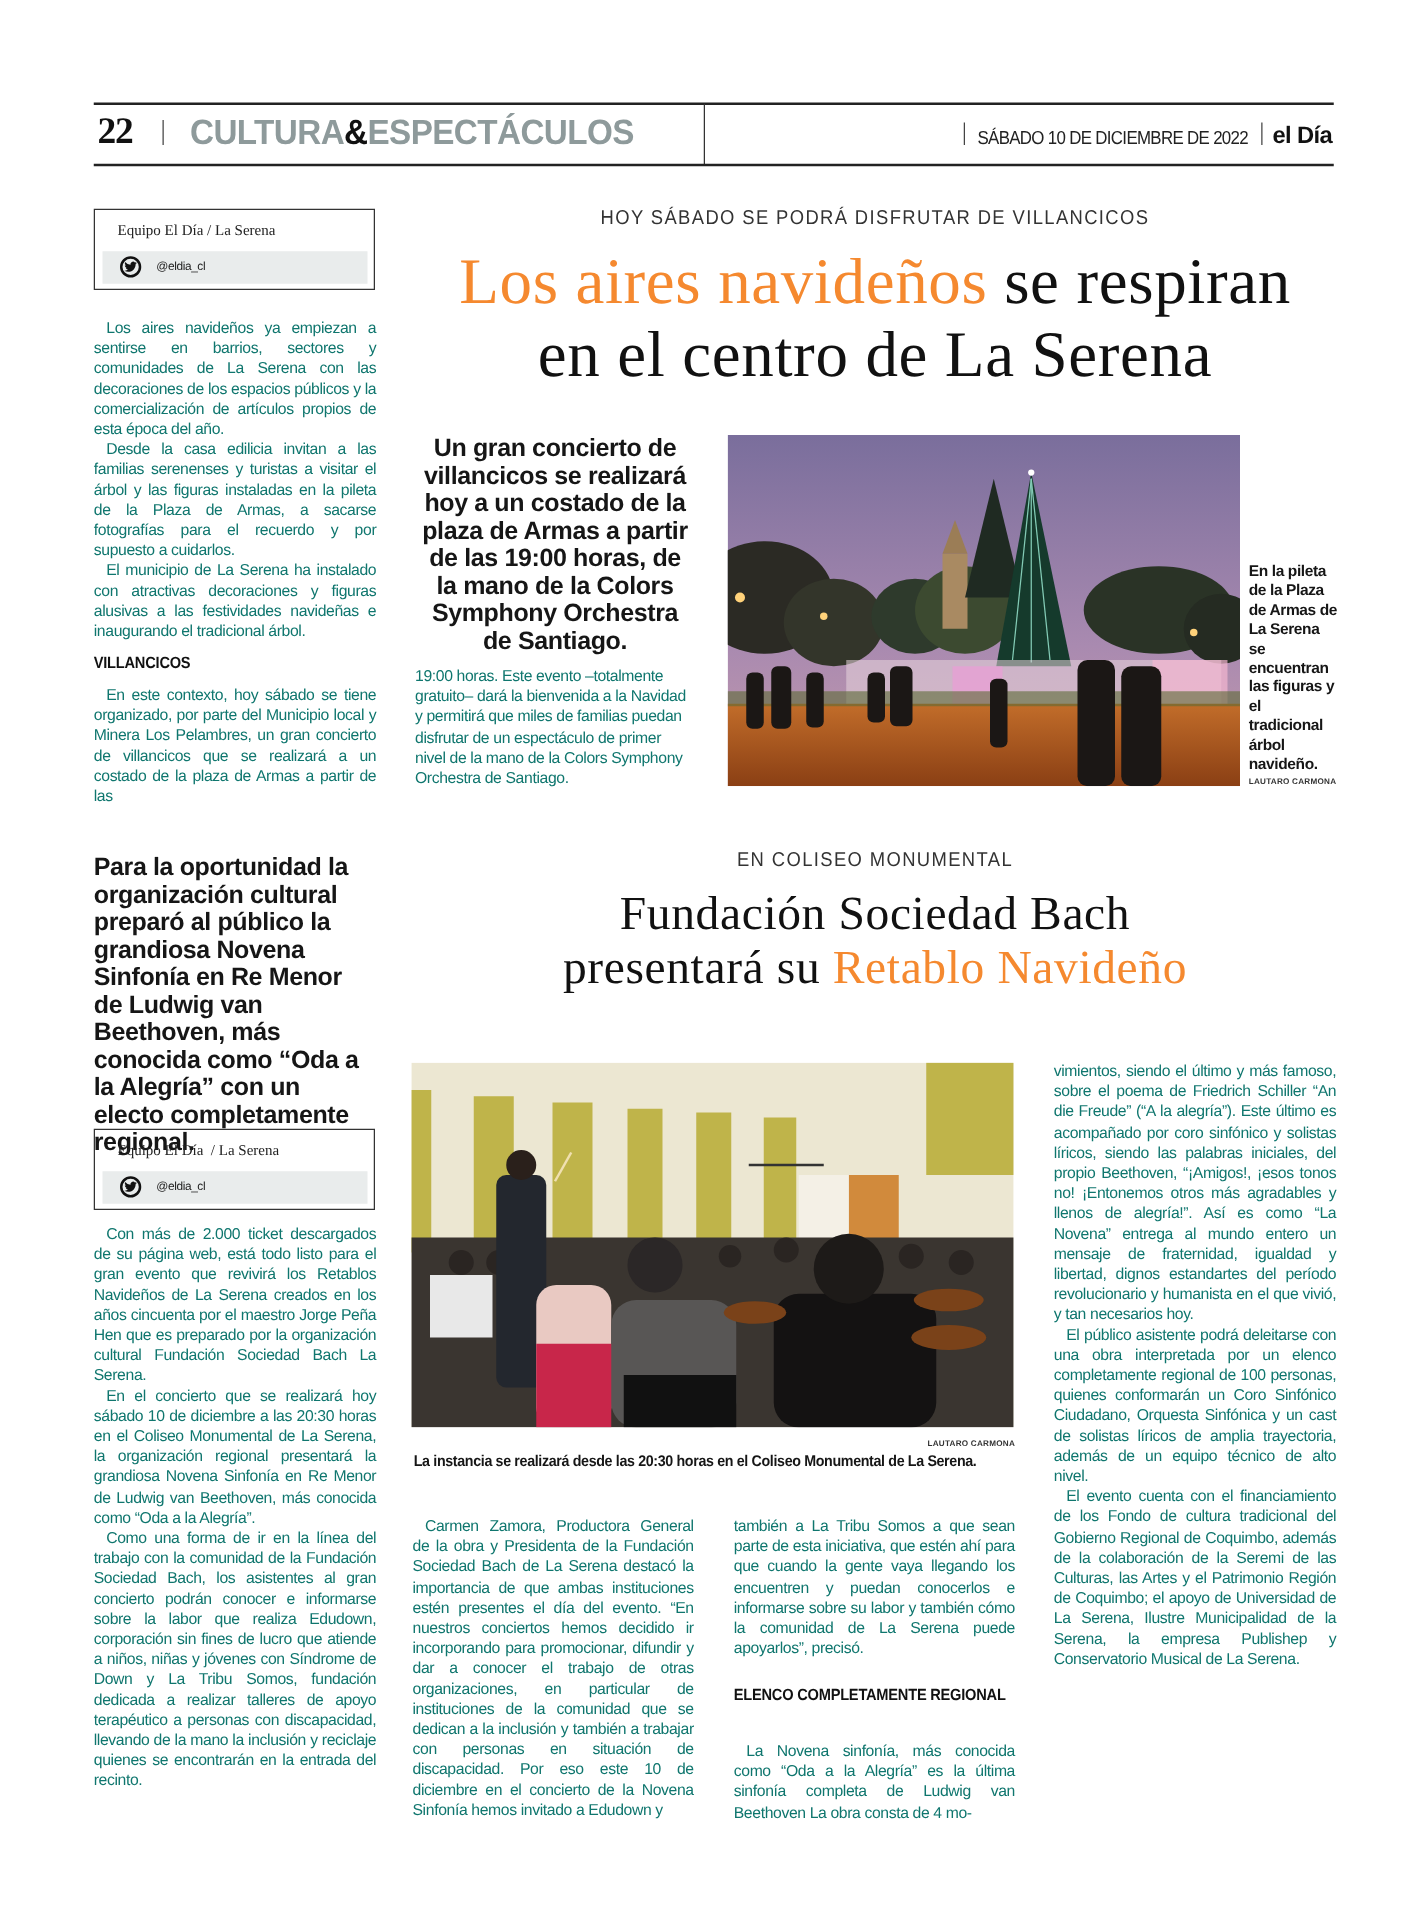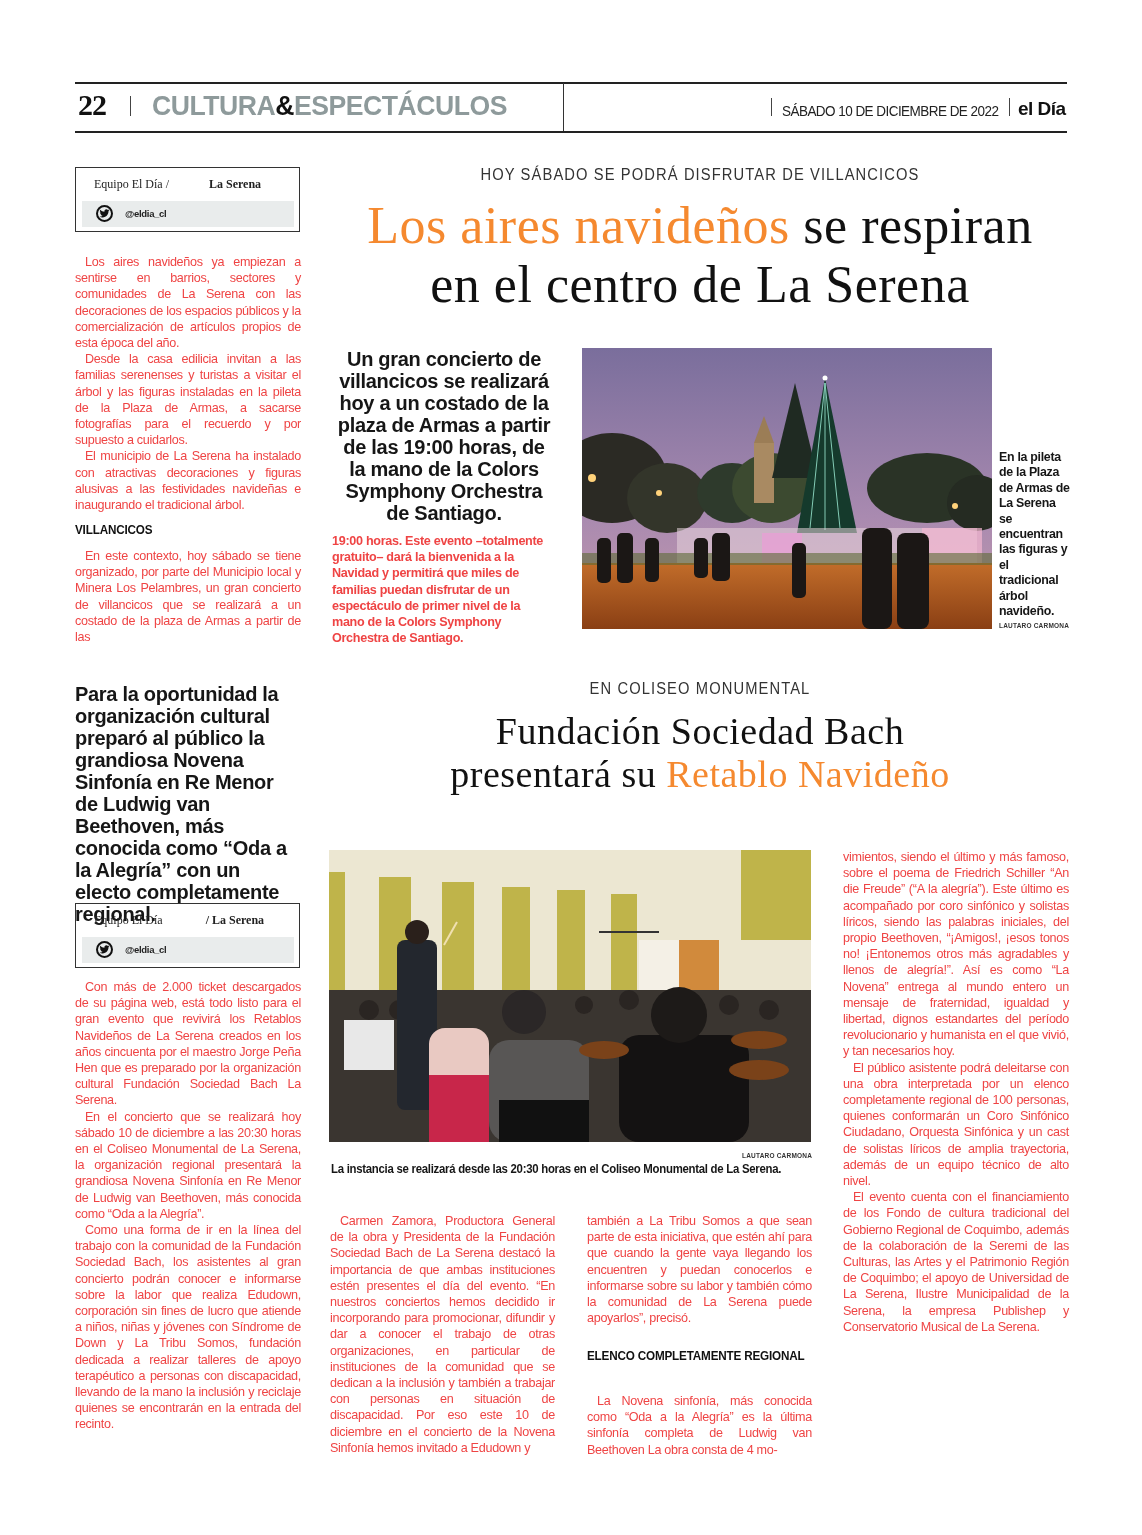--- a/index.html
+++ b/index.html
@@ -12,28 +12,28 @@
     .page-num { position: absolute; left: 78px; top: 88px; font-family: "Liberation Serif", serif; font-size: 30px; font-weight: bold; color: #111; letter-spacing: -1px; }
     .sep { position: absolute; width: 1px; background: #444; }
     .section-title { position: absolute; left: 152px; top: 90px; font-family: "Liberation Sans", sans-serif; font-size: 28px; font-weight: 900; color: #8e9a9b; letter-spacing: -0.5px; transform: scaleX(0.95); transform-origin: left; }
     .section-title .amp { color: #111; }
     .date { position: absolute; left: 782px; top: 102px; font-size: 15px; color: #222; letter-spacing: -0.6px; transform: scaleX(0.9); transform-origin: left; }
     .brand { position: absolute; left: 1018px; top: 98px; font-size: 19px; font-weight: bold; color: #111; letter-spacing: -0.5px; }
 
     
     .byline-box { position: absolute; left: 75px; width: 225px; height: 65px; border: 1.5px solid #333; box-sizing: border-box; }
     .byline-box .team { position: absolute; left: 18px; top: 9px; font-family: "Liberation Serif", serif; font-size: 12px; color: #222; }
-    .byline-box .team b { font-weight: bold; margin-left: 37px; }
+    .byline-box .team b { font-weight: normal; }
     .byline-box .tw-row { position: absolute; left: 6px; top: 33px; width: 212px; height: 26px; background: #e9ecec; }
     .tw-icon { position: absolute; left: 14px; top: 4px; width: 17px; height: 17px; border: 2px solid #111; border-radius: 50%; box-sizing: border-box; }
     .tw-icon svg { position: absolute; left: 1px; top: 1px; }
-    .tw-handle { position: absolute; left: 43px; top: 7px; font-size: 9.5px; font-weight: bold; color: #222; letter-spacing: -0.3px; }
-
-    
-    .col-text { position: absolute; font-family: "Liberation Sans", sans-serif; font-size: 12.6px; line-height: 16.2px; color: #ef4444; text-align: justify; letter-spacing: -0.3px; }
+    .tw-handle { position: absolute; left: 43px; top: 7px; font-size: 9.5px; font-weight: normal; color: #222; letter-spacing: -0.3px; }
+
+    
+    .col-text { position: absolute; font-family: "Liberation Sans", sans-serif; font-size: 12.6px; line-height: 16.2px; color: #0f766e; text-align: justify; letter-spacing: -0.3px; }
     .col-text p { margin: 0; text-indent: 10px; }
     .subhead { position: absolute; font-family: "Liberation Sans", sans-serif; font-weight: bold; font-size: 13px; color: #111; letter-spacing: -0.2px; transform: scaleX(0.9); transform-origin: left; line-height: 19px; }
 
     
     .kicker { position: absolute; font-family: "Liberation Sans", sans-serif; font-size: 16px; color: #333; letter-spacing: 1.2px; text-align: center; transform: scaleX(0.92); }
     .headline { position: absolute; font-family: "Liberation Serif", serif; color: #111; text-align: center; line-height: 1.14; letter-spacing: 0.5px; }
     .orange { color: #f5892f; }
 
     
     .pull { position: absolute; font-family: "Liberation Sans", sans-serif; font-weight: bold; font-size: 20px; line-height: 22px; color: #161616; letter-spacing: -0.3px; }
@@ -83,21 +83,21 @@
 </div>
 
 <div class="kicker" style="left:330px; top:166px; width:740px;">HOY SÁBADO SE PODRÁ DISFRUTAR DE VILLANCICOS</div>
 <div class="headline" style="left:322px; top:196px; width:756px; font-size:52px;">
   <span class="orange">Los aires navideños</span><span> se respiran</span><br>
   <span>en el centro de La Serena</span>
 </div>
 
 <div class="pull" style="left:333px; top:348px; width:222px; text-align:center;">Un gran concierto de villancicos se realizará hoy a un costado de la plaza de Armas a partir de las 19:00 horas, de la mano de la Colors Symphony Orchestra de Santiago.</div>
 
-<div class="col-text" style="left:332px; top:533px; width:222px; text-align:left;font-weight:bold;">
+<div class="col-text" style="left:332px; top:533px; width:222px; text-align:left;">
   <p style="text-indent:0">19:00 horas.  Este evento –totalmente gratuito– dará la bienvenida a la Navidad y permitirá que miles de familias puedan disfrutar de un espectáculo de primer nivel de la mano de la Colors Symphony Orchestra de Santiago.</p>
 </div>
 
 <div class="photo" style="left:582px; top:348px; width:410px; height:281px;">
   <svg width="410" height="281" viewBox="0 0 410 281">
     <defs>
       <linearGradient id="sky" x1="0" y1="0" x2="0" y2="1">
         <stop offset="0" stop-color="#7a6e9c"></stop>
         <stop offset="0.6" stop-color="#a98ab0"></stop>
         <stop offset="1" stop-color="#c79aab"></stop>

